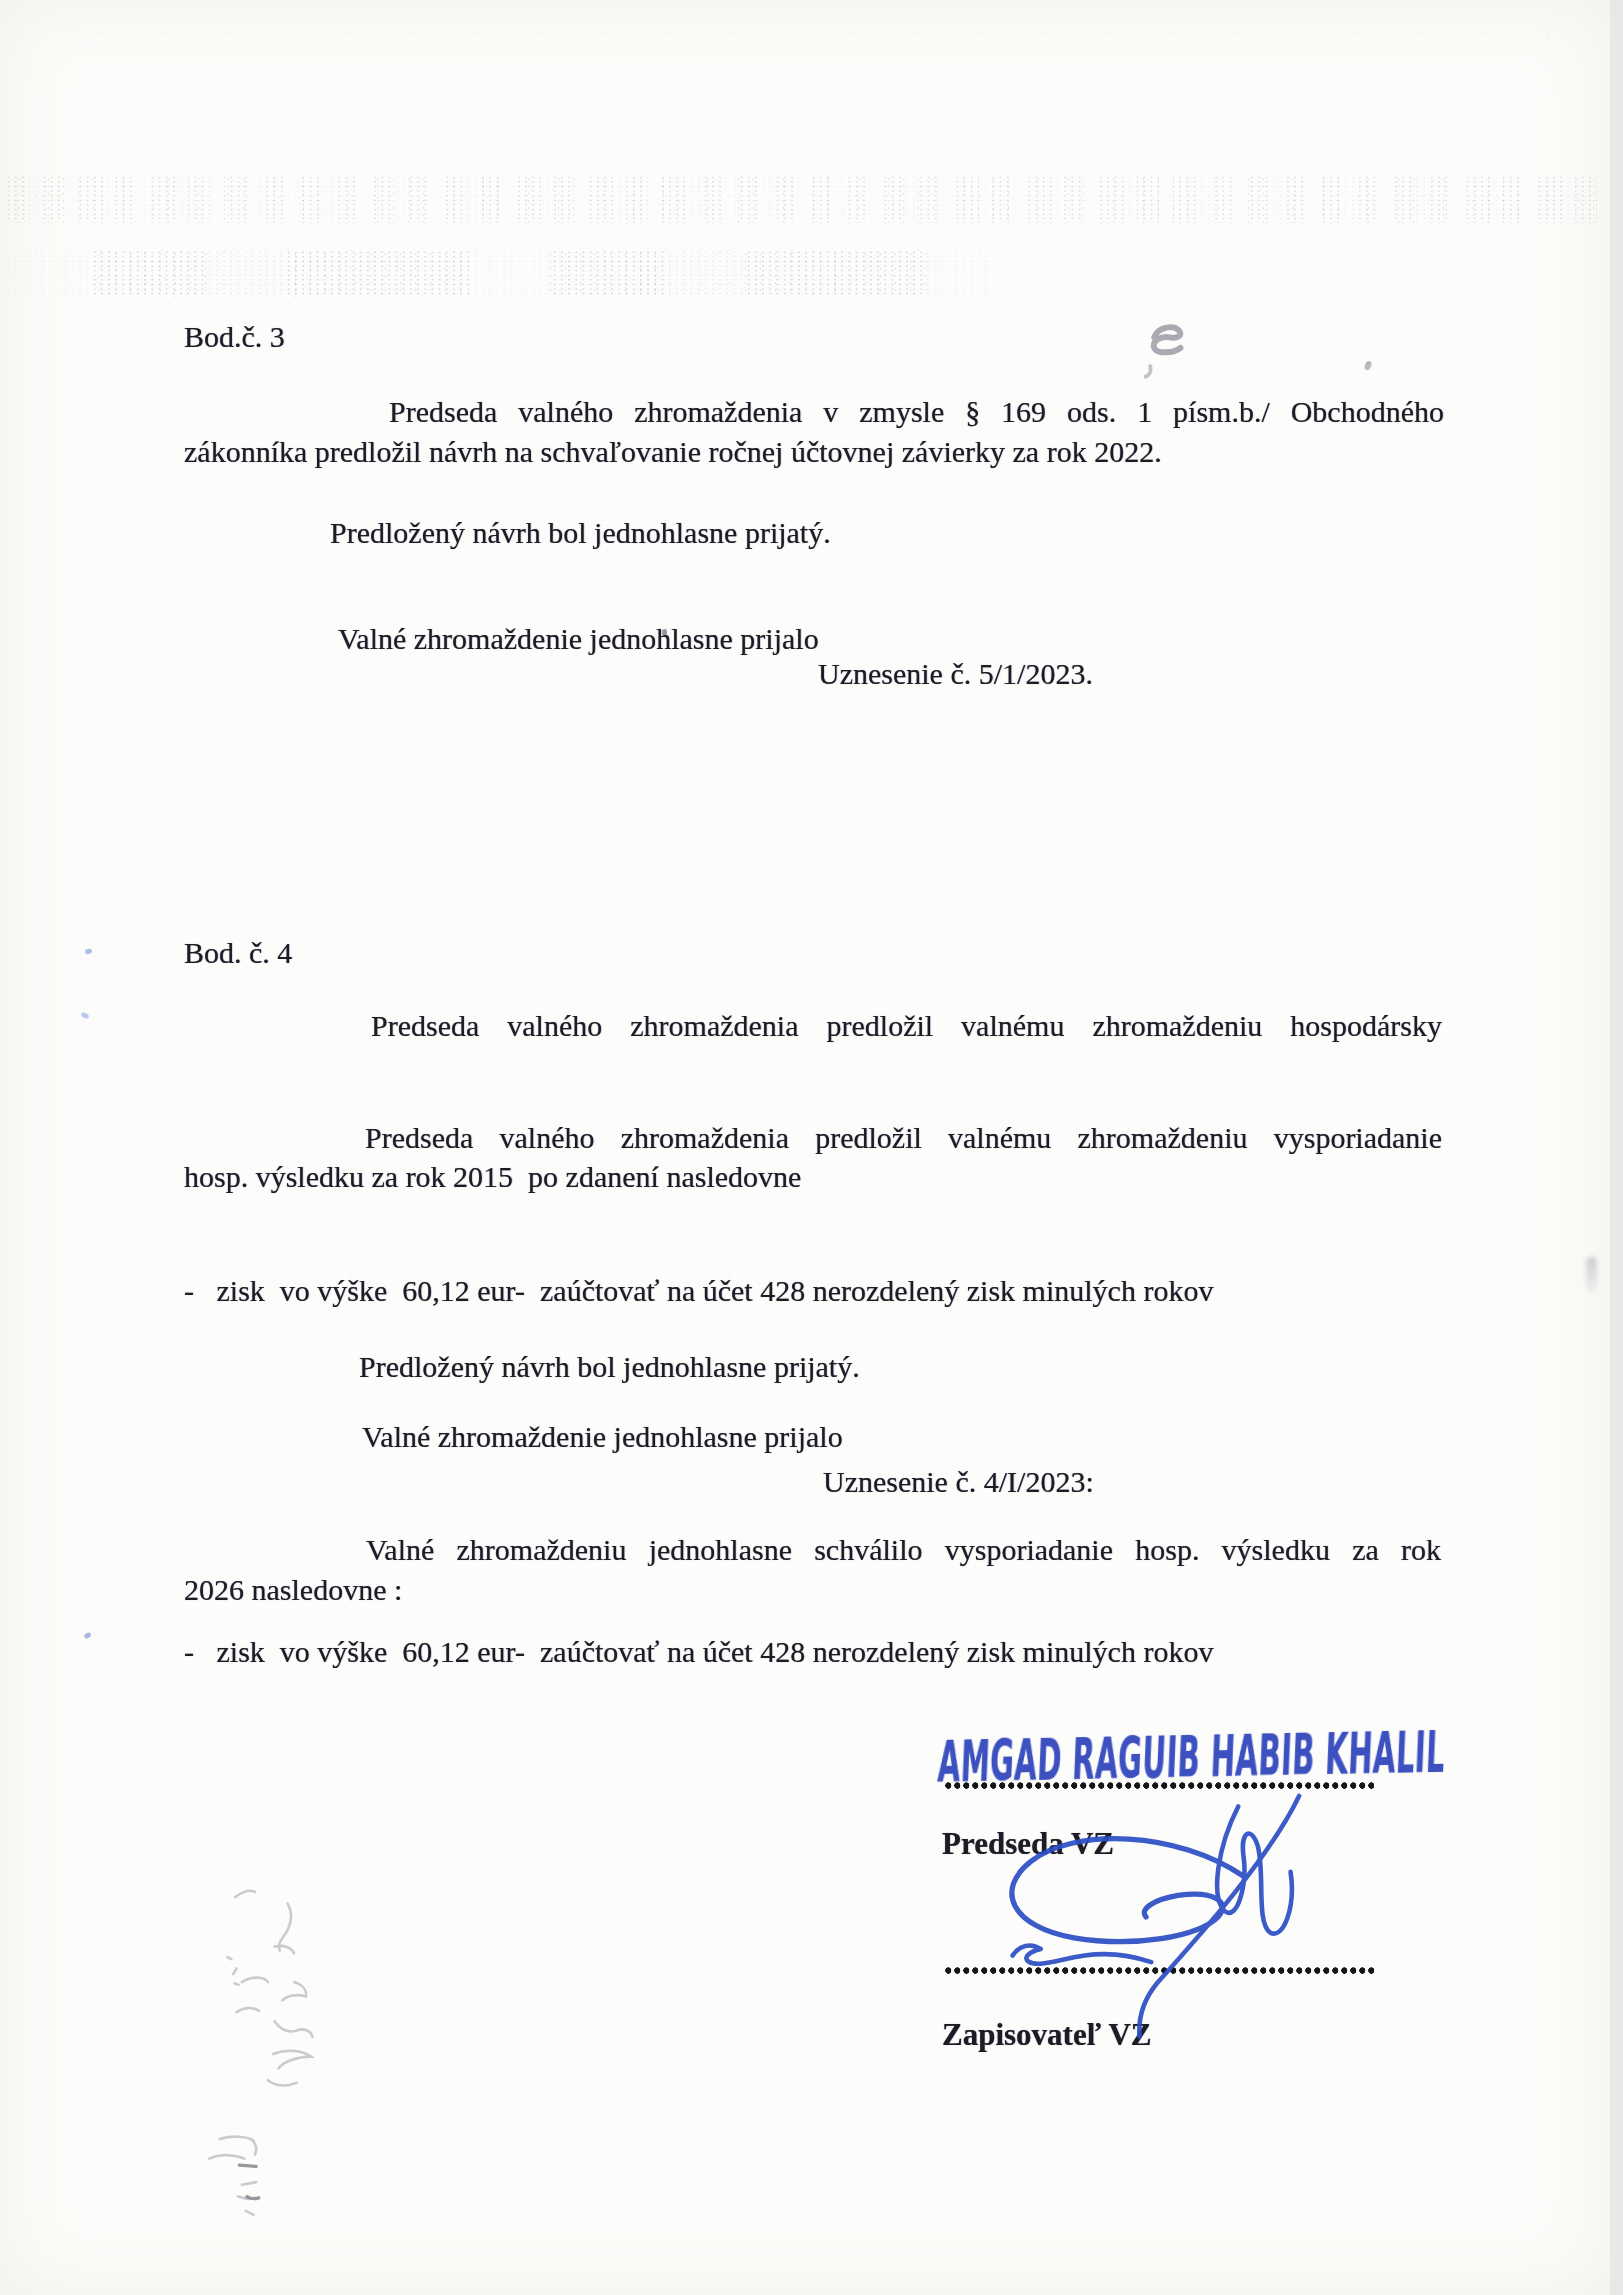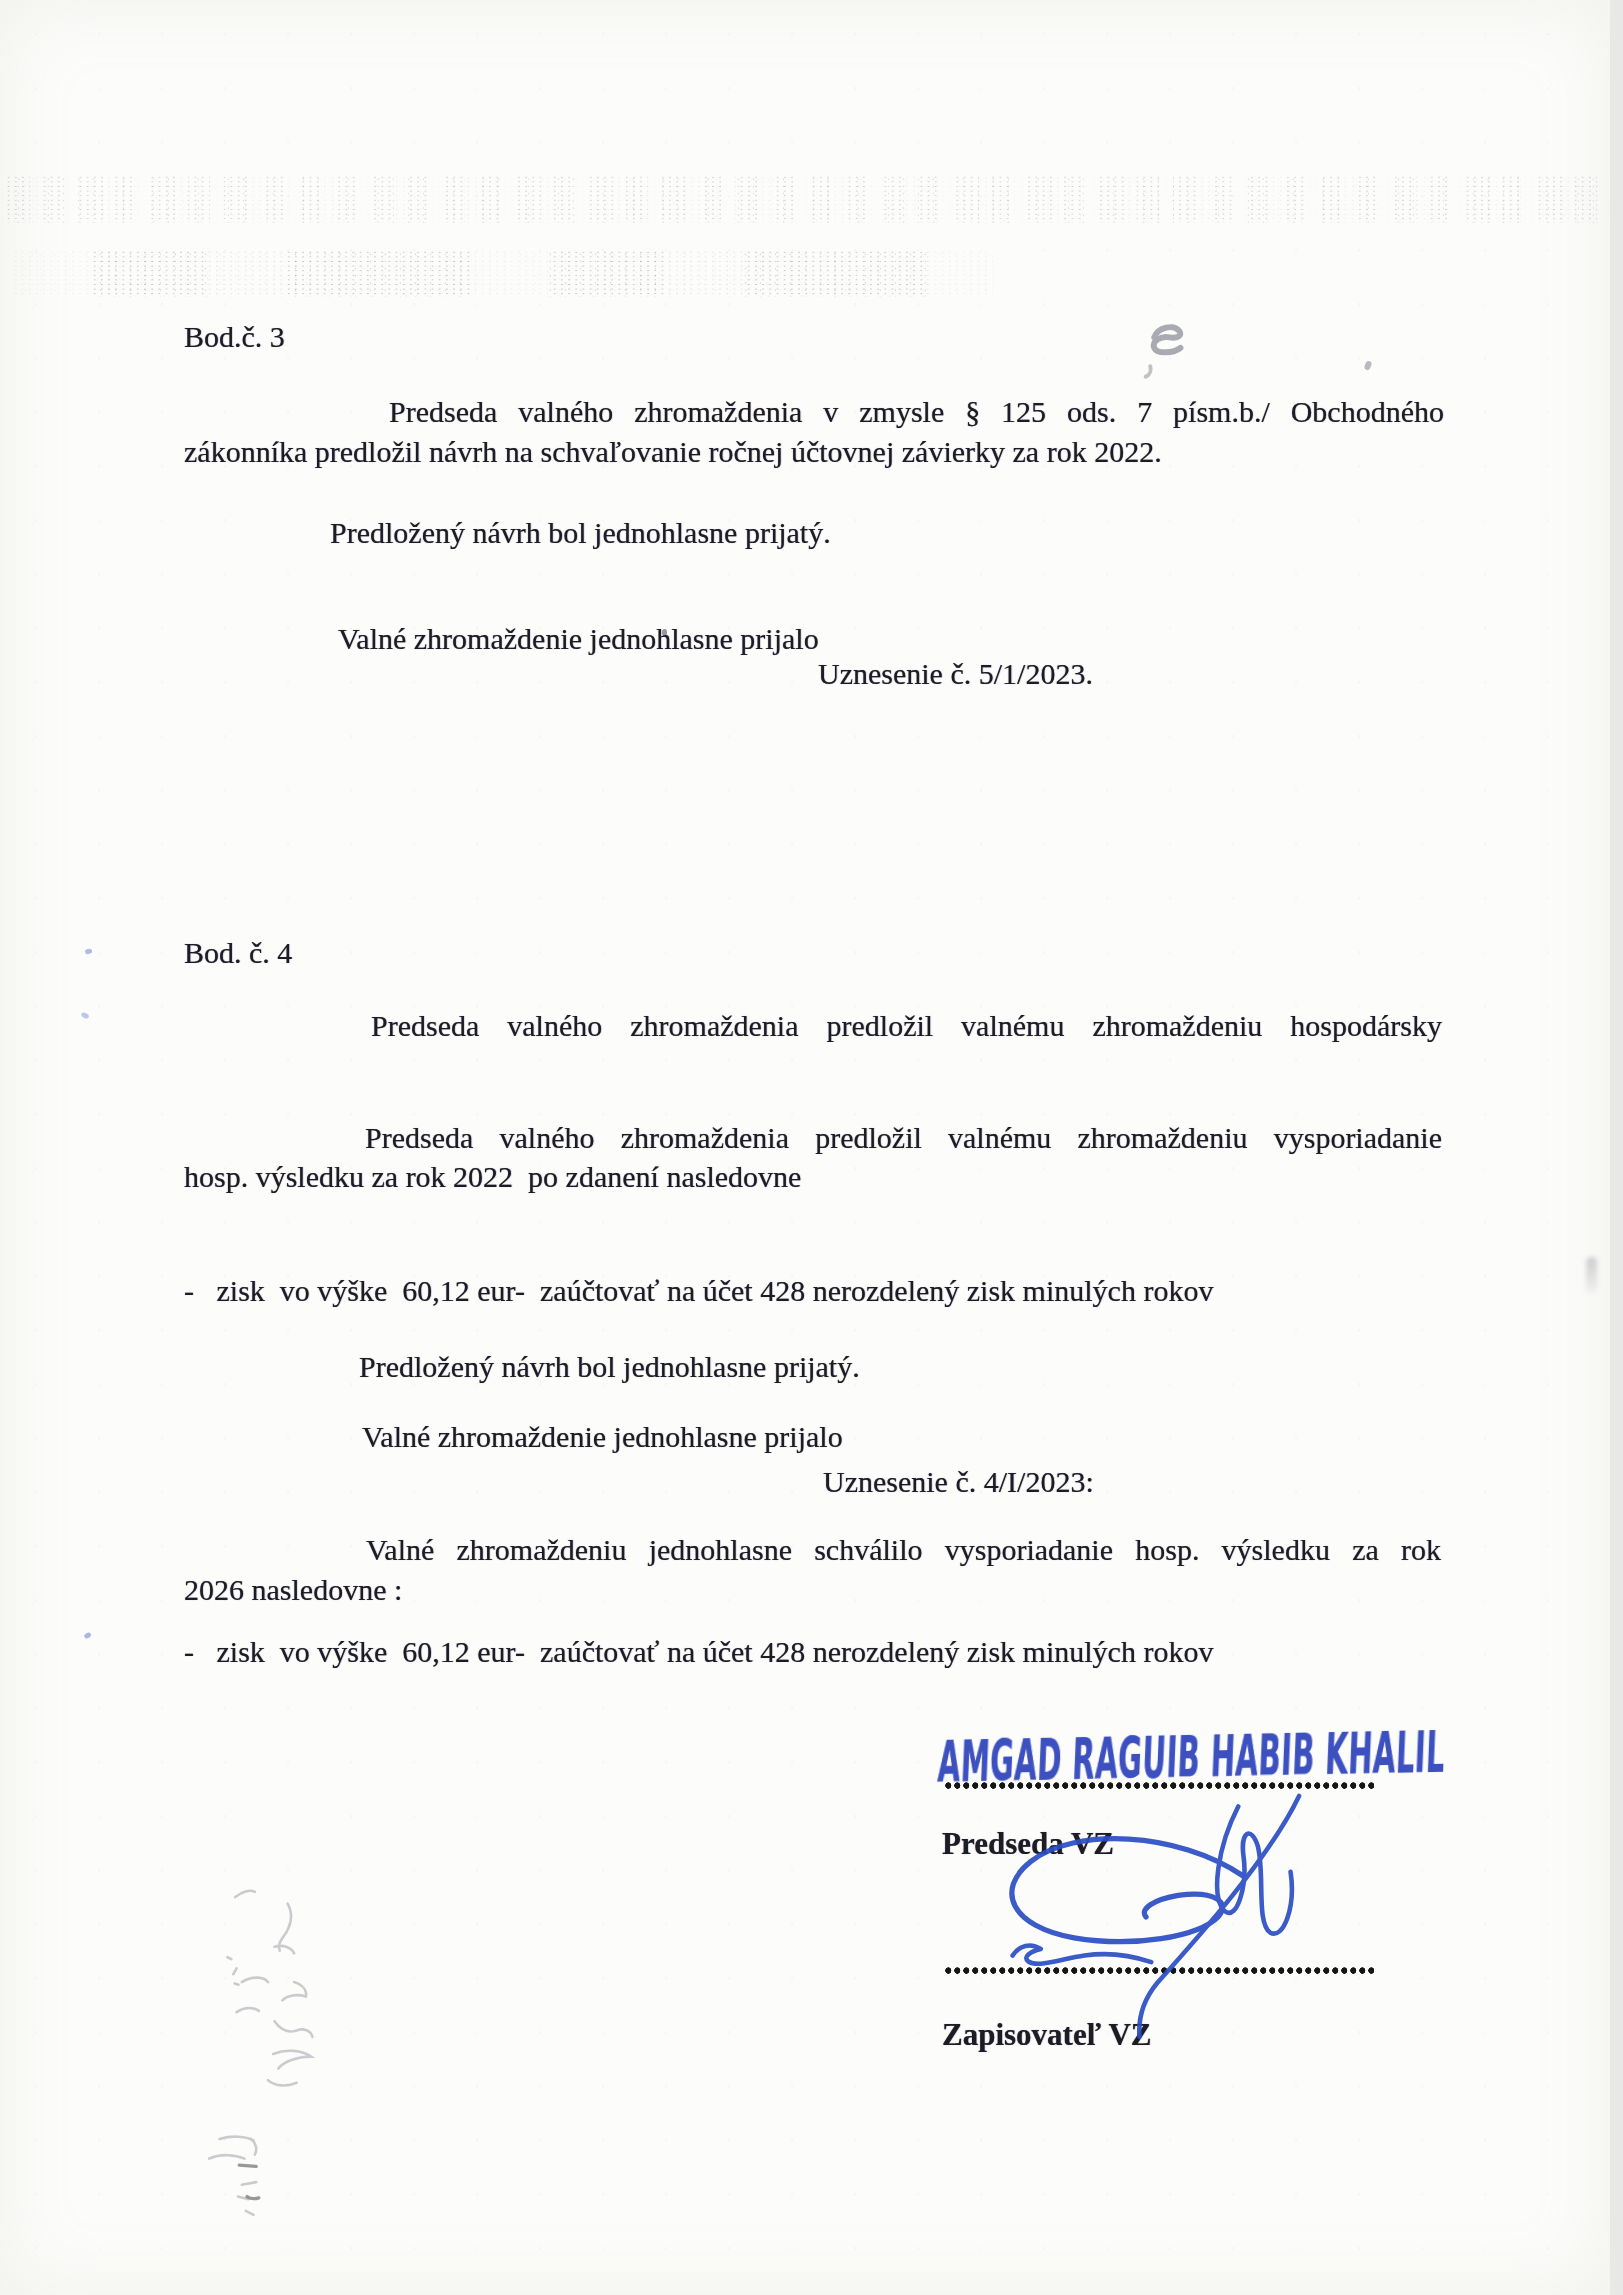--- a/index.html
+++ b/index.html
@@ -79,30 +79,30 @@
     <path d="M8,72 c2,8 -2,14 -7,16" fill="none" stroke="#9a9aa3" stroke-width="6" stroke-linecap="round" opacity=".6"></path>
   </svg>
   <div class="speck" style="left:1365px;top:361px;width:5.9px;height:9.2px;background:rgba(130,130,140,.55);transform:rotate(20deg);border-radius:40%;"></div>
   <div class="speck" style="left:662px;top:629px;width:5.2px;height:6.5px;background:rgba(50,50,70,.5);"></div>
   <div class="speck" style="left:85px;top:949px;width:6.5px;height:4.6px;background:rgba(80,110,210,.45);transform:rotate(-15deg);"></div>
   <div class="speck" style="left:81px;top:1013px;width:7.9px;height:5.2px;background:rgba(90,120,215,.40);transform:rotate(25deg);"></div>
   <div class="speck" style="left:84px;top:1633px;width:7.2px;height:4.6px;background:rgba(70,100,205,.45);transform:rotate(-30deg);"></div>
   <div class="speck" style="left:1586px;top:1257px;width:10.5px;height:37px;background:linear-gradient(180deg,rgba(140,140,150,.4),rgba(140,140,150,.05));filter:blur(2px);border-radius:5.2px;"></div>
 
   <div class="t" style="left:184px;top:318px;">Bod.č. 3</div>
-  <div class="t jl" style="left:389px;top:393px;width:1055px;">Predseda valného zhromaždenia v zmysle § 125 ods. 7 písm.b./ Obchodného</div>
+  <div class="t jl" style="left:389px;top:393px;width:1055px;">Predseda valného zhromaždenia v zmysle § 169 ods. 1 písm.b./ Obchodného</div>
   <div class="t" style="left:184px;top:433px;">zákonníka predložil návrh na schvaľovanie ročnej účtovnej závierky za rok 2022.</div>
   <div class="t" style="left:330px;top:514px;">Predložený návrh bol jednohlasne prijatý.</div>
   <div class="t" style="left:338px;top:620px;">Valné zhromaždenie jednohlasne prijalo</div>
   <div class="t" style="left:818px;top:655px;">Uznesenie č. 5/1/2023.</div>
 
   <div class="t" style="left:184px;top:934px;">Bod. č. 4</div>
   <div class="t jl" style="left:371px;top:1007px;width:1071px;">Predseda valného zhromaždenia predložil valnému zhromaždeniu hospodársky</div>
   <div class="t jl" style="left:365px;top:1119px;width:1077px;">Predseda valného zhromaždenia predložil valnému zhromaždeniu vysporiadanie</div>
-  <div class="t" style="left:184px;top:1158px;">hosp. výsledku za rok 2022  po zdanení nasledovne</div>
+  <div class="t" style="left:184px;top:1158px;">hosp. výsledku za rok 2015  po zdanení nasledovne</div>
   <div class="t" style="left:184px;top:1272px;">-   zisk  vo výške  60,12 eur-  zaúčtovať na účet 428 nerozdelený zisk minulých rokov</div>
   <div class="t" style="left:359px;top:1348px;">Predložený návrh bol jednohlasne prijatý.</div>
   <div class="t" style="left:362px;top:1418px;">Valné zhromaždenie jednohlasne prijalo</div>
   <div class="t" style="left:823px;top:1463px;">Uznesenie č. 4/I/2023:</div>
   <div class="t jl" style="left:366px;top:1531px;width:1075px;">Valné zhromaždeniu jednohlasne schválilo vysporiadanie hosp. výsledku za rok</div>
   <div class="t" style="left:184px;top:1571px;">2026 nasledovne :</div>
   <div class="t" style="left:184px;top:1633px;">-   zisk  vo výške  60,12 eur-  zaúčtovať na účet 428 nerozdelený zisk minulých rokov</div>
 
   <div id="handwritten-name">AMGAD RAGUIB HABIB KHALIL</div>
   <div class="dotline" style="left:945px;top:1781px;"></div>

